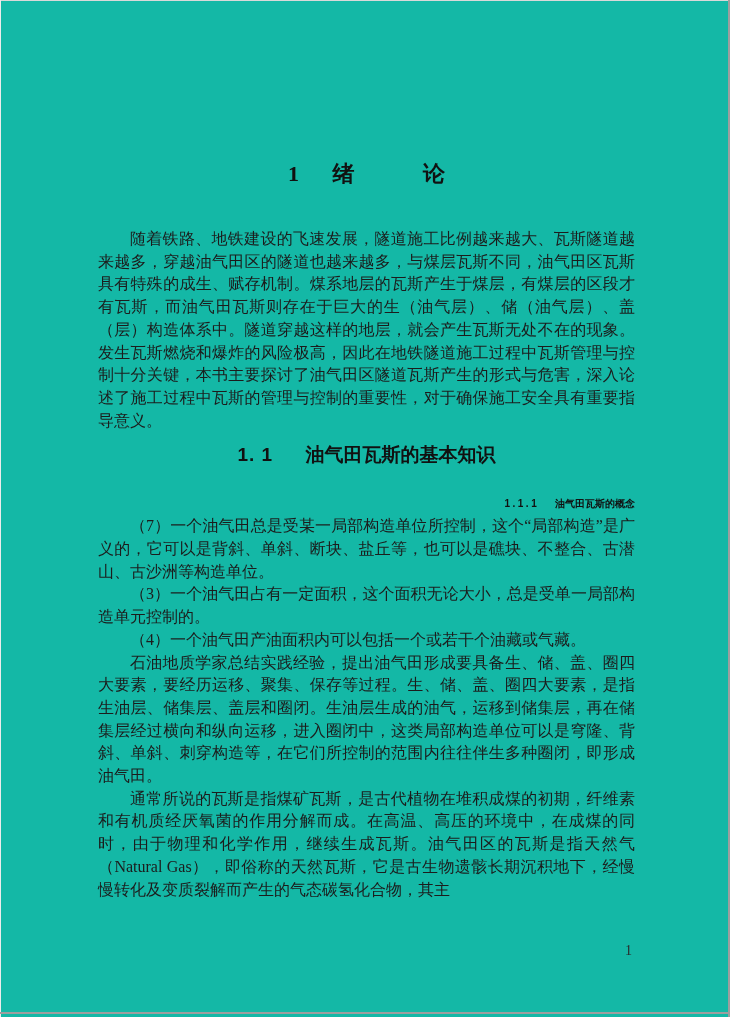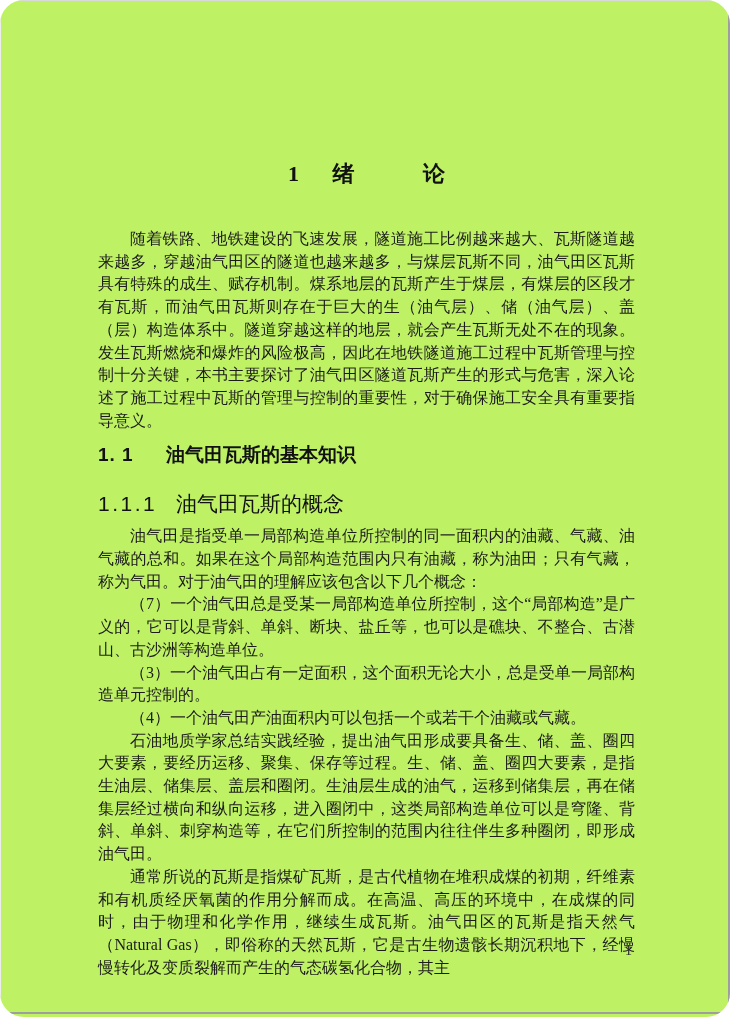--- a/index.html
+++ b/index.html
@@ -1,24 +1,23 @@
 <!DOCTYPE html>
 <html><head>
 <meta charset="utf-8">
 <style>
   html, body { margin: 0; padding: 0; background: #ffffff; }
   .page {
     position: relative;
     width: 730px;
     height: 1017px;
-    background: #bef264;
+    background: #14b8a6;
     overflow: hidden;
     font-family: "Liberation Serif", "DejaVu Serif", serif;
     color: #1c1c1c;
-    border-radius: 24px;
   }
   
   .edge { position: absolute; background: #9e9e9e; }
   .edge-right  { top: 0; right: 0; width: 2px; height: 1017px; }
   .edge-bottom { left: 0; bottom: 3px; width: 730px; height: 2px; }
   .edge-top    { left: 0; top: 0; width: 730px; height: 1px; background: #d9d9d9; }
   .edge-left   { left: 0; top: 0; width: 1px; height: 1017px; background: #ececec; }
 
   .content {
     position: absolute;
@@ -35,37 +34,38 @@
     line-height: 30px;
     font-weight: bold;
     color: #111111;
     letter-spacing: 0;
   }
   .chapter-title .gap1 { margin-left: 28px; }
   .chapter-title .gap2 { margin-left: 63px; }
 
   .section-title {
     margin: 10px 0 0 0;
+    text-align: center;
     font-size: 19px;
     line-height: 26px;
     font-weight: bold;
     color: #111111;
     font-family: "Liberation Sans", "DejaVu Sans", sans-serif;
   }
   .section-title .sec-num { letter-spacing: 1px; }
   .section-title .sec-text { margin-left: 27px; }
 
   .subsection-title {
     margin: 24px 0 0 0;
-    font-size: 21px;
+    font-size: 10px;
     line-height: 23px;
-    font-weight: normal;
+    font-weight: bold;
     color: #111111;
     font-family: "Liberation Sans", "DejaVu Sans", sans-serif;
-    text-align: left;
+    text-align: right;
   }
   .subsection-title .sub-num { letter-spacing: 2.5px; }
   .subsection-title .sub-text { margin-left: 13px; }
   .subsection-title.tight { margin-top: 0; }
 
   p.body-text {
     margin: 0;
     font-size: 16px;
     line-height: 22.7px;
     text-align: justify;
@@ -109,21 +109,20 @@
     <h2 class="section-title">
       <span class="sec-num">1. 1</span>
       <span class="sec-text">油气田瓦斯的基本知识</span>
     </h2>
 
     <h3 class="subsection-title">
       <span class="sub-num">1.1.1</span>
       <span class="sub-text">油气田瓦斯的概念</span>
     </h3>
 
-    <p class="body-text mt-def">油气田是指受单一局部构造单位所控制的同一面积内的油藏、气藏、油气藏的总和。如果在这个局部构造范围内只有油藏，称为油田；只有气藏，称为气田。对于油气田的理解应该包含以下几个概念：</p>
     <p class="body-text">（7）一个油气田总是受某一局部构造单位所控制，这个“局部构造”是广义的，它可以是背斜、单斜、断块、盐丘等，也可以是礁块、不整合、古潜山、古沙洲等构造单位。</p>
     <p class="body-text">（3）一个油气田占有一定面积，这个面积无论大小，总是受单一局部构造单元控制的。</p>
     <p class="body-text">（4）一个油气田产油面积内可以包括一个或若干个油藏或气藏。</p>
     <p class="body-text">石油地质学家总结实践经验，提出油气田形成要具备生、储、盖、圈四大要素，要经历运移、聚集、保存等过程。生、储、盖、圈四大要素，是指生油层、储集层、盖层和圈闭。生油层生成的油气，运移到储集层，再在储集层经过横向和纵向运移，进入圈闭中，这类局部构造单位可以是穹隆、背斜、单斜、刺穿构造等，在它们所控制的范围内往往伴生多种圈闭，即形成油气田。</p>
 
 
     <p class="body-text">通常所说的瓦斯是指煤矿瓦斯，是古代植物在堆积成煤的初期，纤维素和有机质经厌氧菌的作用分解而成。在高温、高压的环境中，在成煤的同时，由于物理和化学作用，继续生成瓦斯。油气田区的瓦斯是指天然气（Natural Gas），即俗称的天然瓦斯，它是古生物遗骸长期沉积地下，经慢慢转化及变质裂解而产生的气态碳氢化合物，其主</p>
 
   </div>
 

